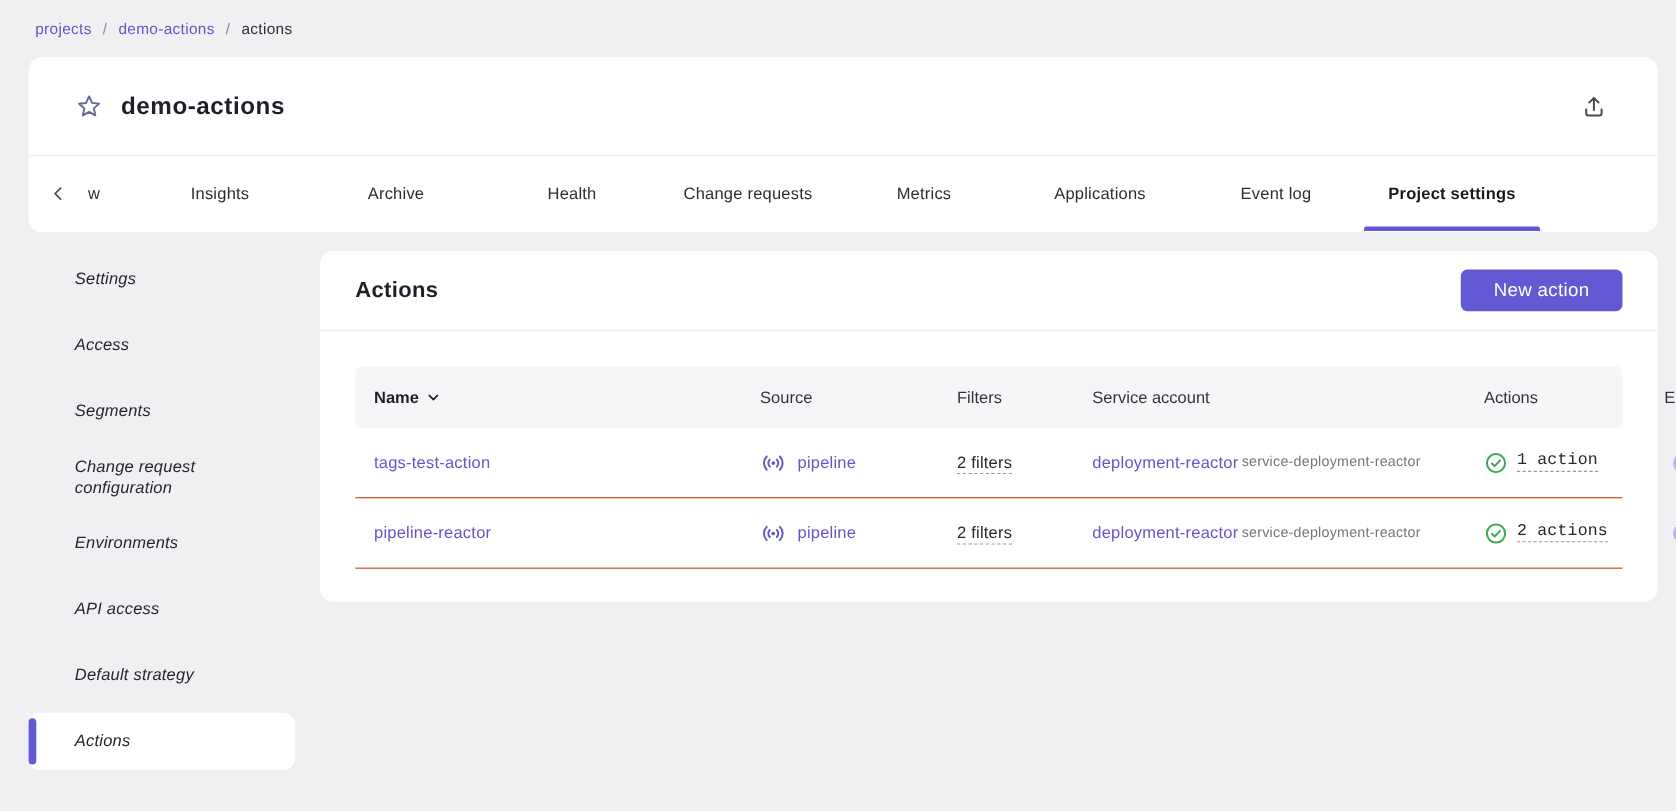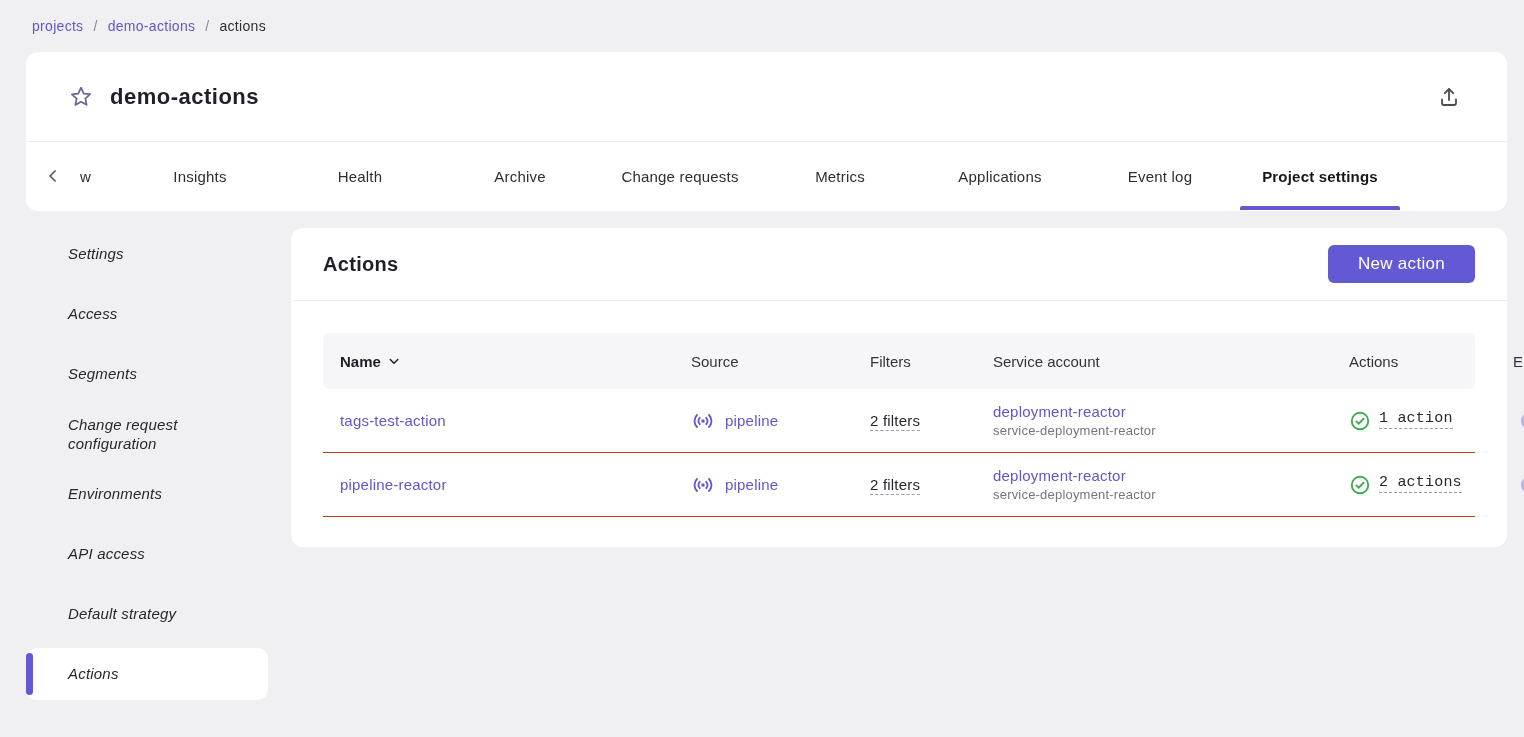--- a/index.html
+++ b/index.html
@@ -60,21 +60,21 @@
   .table{margin:32px;}
   .thead,.trow{display:grid;grid-template-columns:336px 147px 91px 324px 132px 92px 30px;align-items:center;gap:32px;}
   .thead{background:#f6f6f8;height:56px;border-radius:6px;font-size:15px;color:#33333b;}
   .th{display:flex;align-items:center;}
   .th-name{font-weight:bold;color:#1f1f29;padding-left:17px;gap:4px;cursor:pointer;}
   .trow{height:64px;border-bottom:1px solid #c2410c;font-size:15px;}
   .cell-name{padding-left:17px;}
   .link{color:var(--link);cursor:pointer;text-decoration:none;letter-spacing:.2px;}
   .source-cell{display:flex;align-items:center;gap:10px;}
   .dashed{border-bottom:1px dashed #9a9aa2;padding-bottom:1px;color:#26262e;cursor:pointer;letter-spacing:.2px;}
-  .sa-cell{display:flex;flex-direction:column;gap:3px;}
+  .sa-cell{display:flex;flex-direction:row;gap:3px;}
   .sa-sub{font-size:13px;color:var(--text-gray);letter-spacing:.2px;}
   .actions-cell{display:flex;align-items:flex-start;gap:8px;font-family:Liberation Mono, monospace;}
   .enabled-cell{padding-left:8px;}
   .switch{width:41px;height:18px;background:#b9b1ec;border-radius:10px;position:relative;cursor:pointer;}
   .switch .thumb{position:absolute;right:-2px;top:-2px;width:22px;height:22px;border-radius:50%;background:var(--primary);}
   .menu-btn{width:30px;display:flex;align-items:center;justify-content:center;cursor:pointer;}
   svg{display:block;}
 </style>
 </head>
 <body>
@@ -112,22 +112,22 @@
     <div class="tabs">
       <div class="tab-nav">
         <span>
           <svg width="20" height="20" viewBox="0 0 24 24" fill="none" stroke="#55555e" stroke-width="2" stroke-linecap="round" stroke-linejoin="round">
             <path d="M14.5 6L8.5 12l6 6"></path>
           </svg>
         </span>
       </div>
       <div class="tab-partial">w</div>
       <div class="tab">Insights</div>
+      <div class="tab">Archive</div>
       <div class="tab">Health</div>
-      <div class="tab">Archive</div>
       <div class="tab">Change requests</div>
       <div class="tab">Metrics</div>
       <div class="tab">Applications</div>
       <div class="tab">Event log</div>
       <div class="tab active">Project settings</div>
     </div>
   </section>
 
   <nav class="sidebar">
     <div class="side-item">Settings</div>

